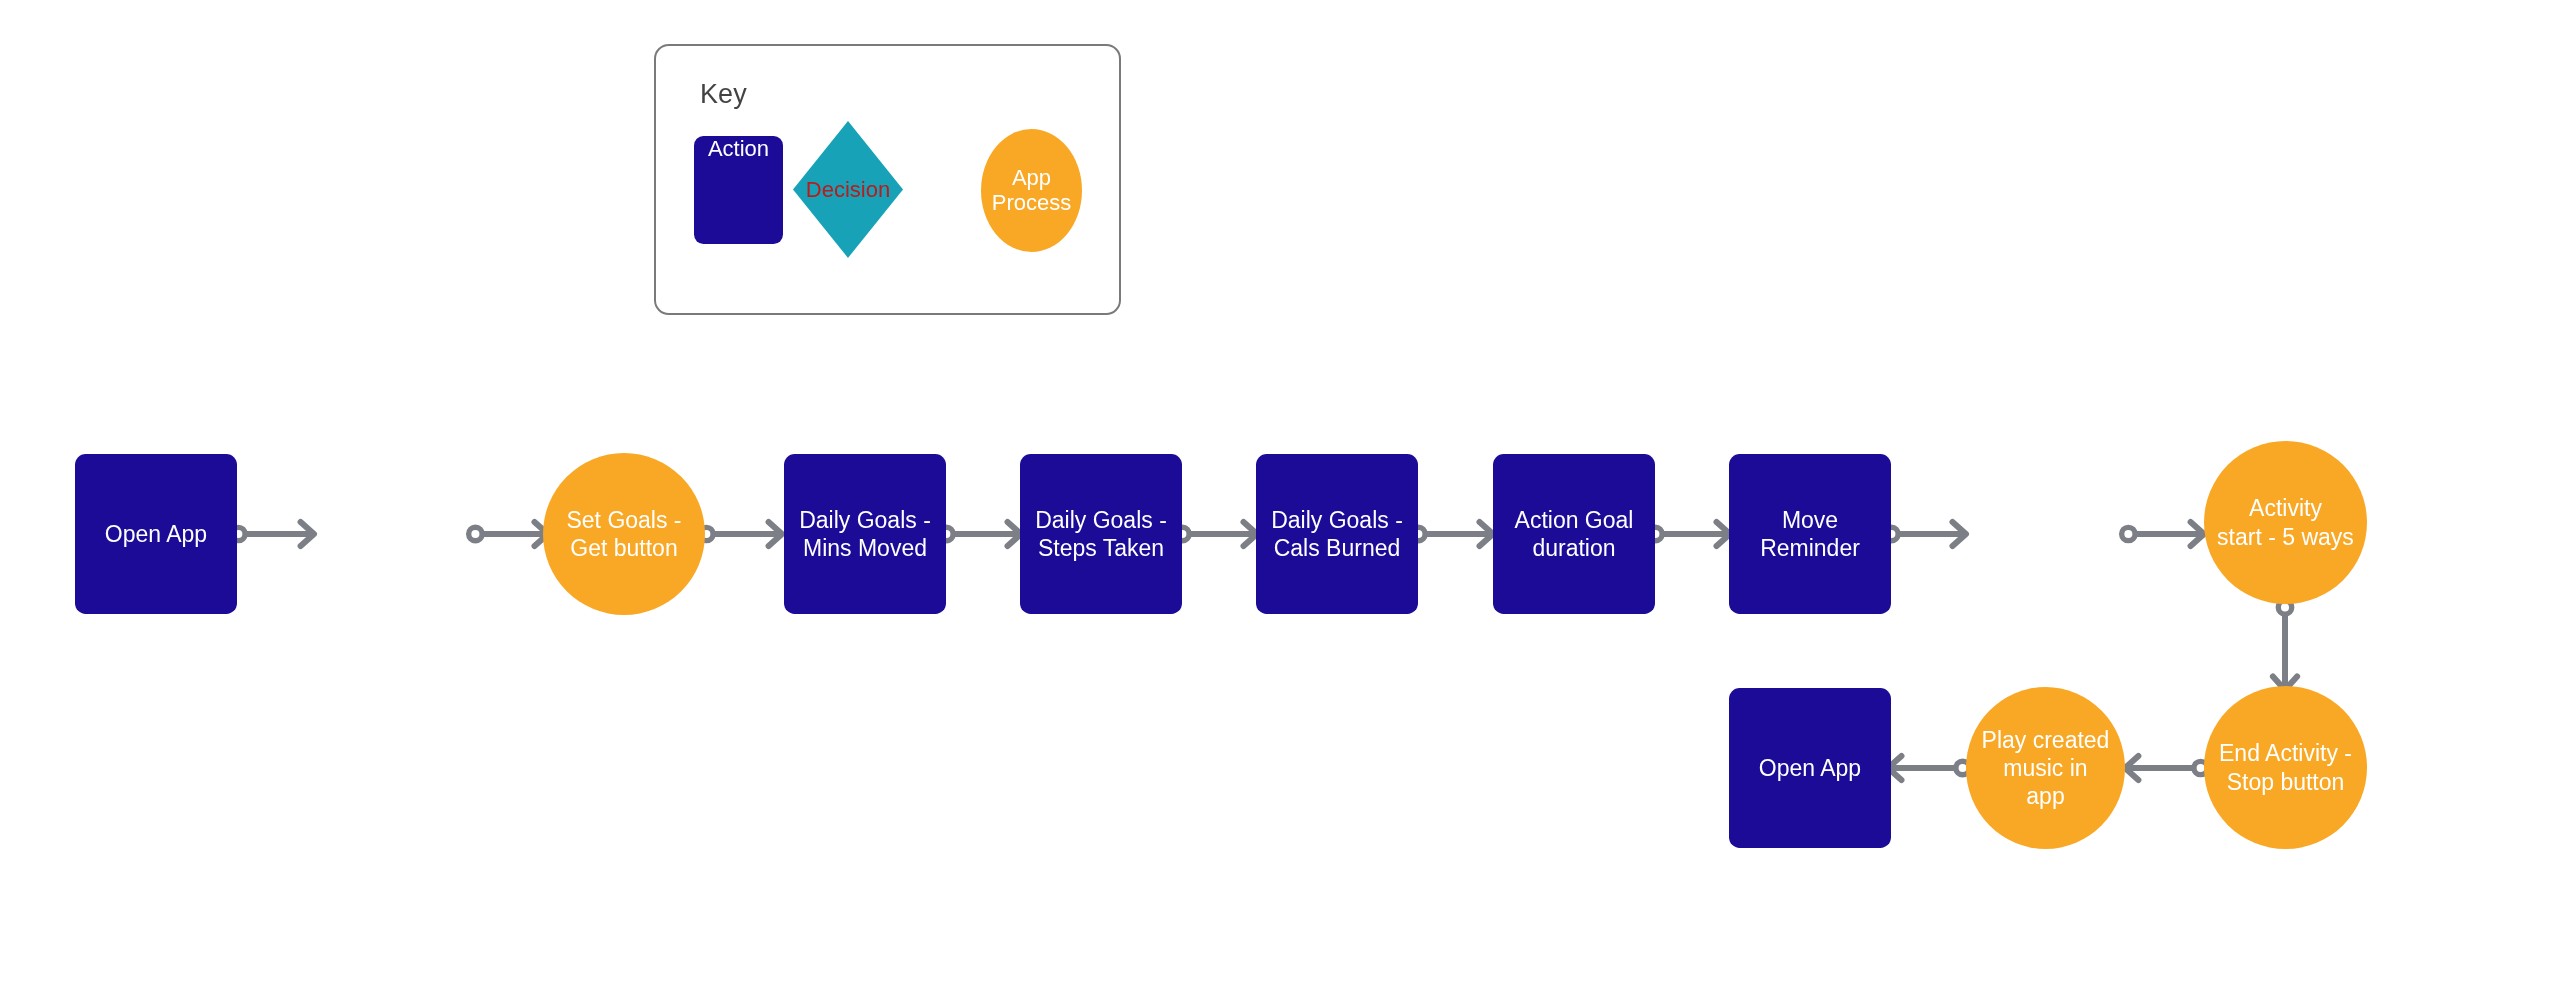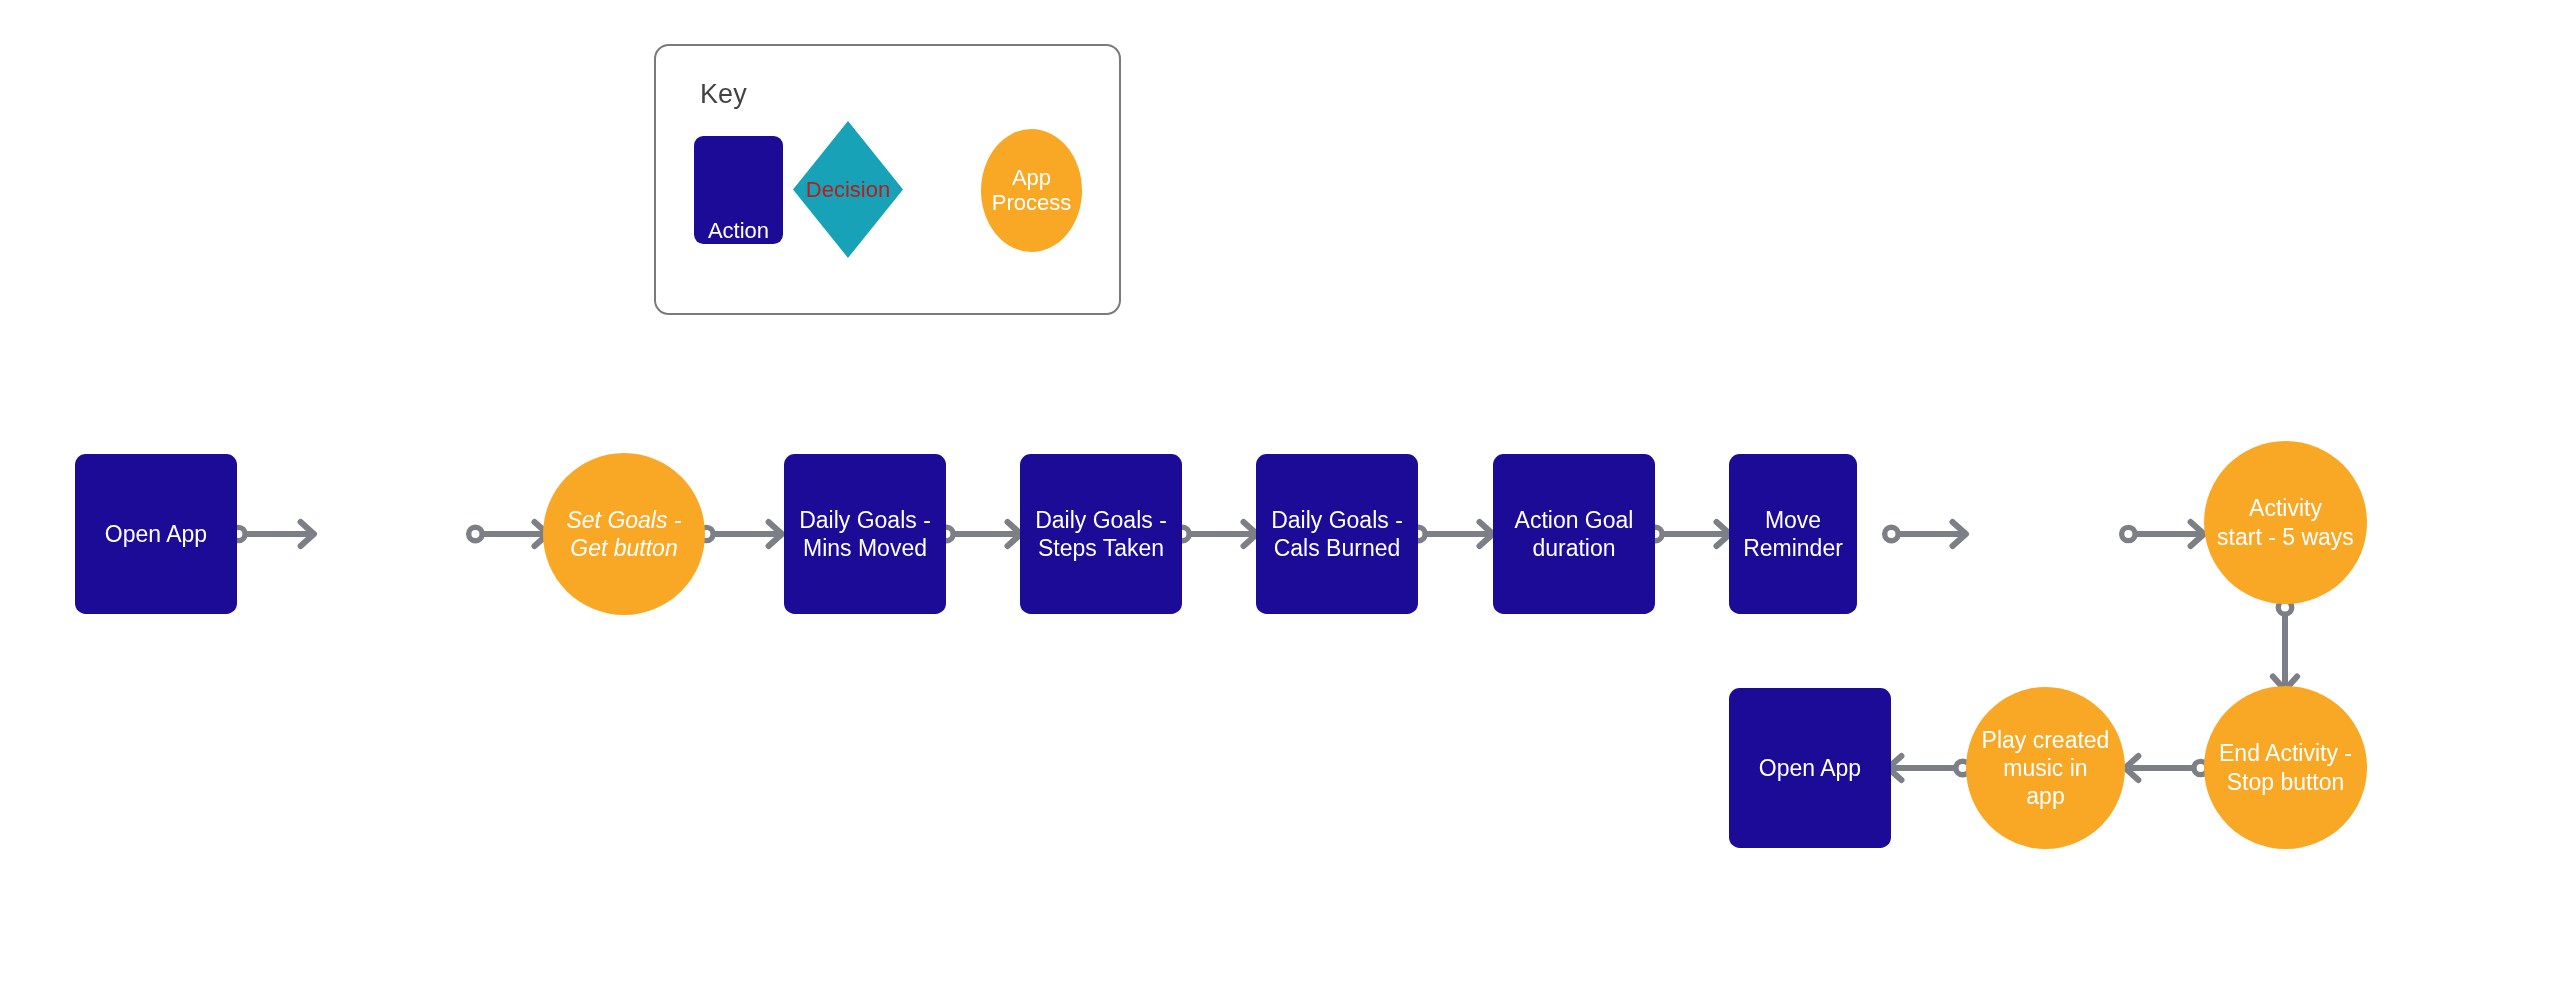--- a/index.html
+++ b/index.html
@@ -43,21 +43,21 @@
   }
   .legend-action {
     position: absolute;
     left: 694px;
     top: 136px;
     width: 89px;
     height: 108px;
     background: #1b0b96;
     border-radius: 9.4px;
     display: flex;
-    align-items: flex-end;
+    align-items: flex-start;
     justify-content: center;
   }
   .legend-action span {
     color: #ffffff;
     font-size: 22px;
   }
   .legend-decision-wrap {
     position: absolute;
     left: 793px;
     top: 121px;
@@ -249,21 +249,21 @@
       <circle cx="117" cy="25" r="10" fill="#ffffff" stroke="#7c7f86" stroke-width="8"></circle>
       <polyline points="26,7 6,25 26,43" fill="none" stroke="#7c7f86" stroke-width="9" stroke-linecap="round" stroke-linejoin="round"></polyline>
     </svg>
   </div>
 
   <div class="node action" style="left:75px;top:454px;width:162px;height:160px;">
     <span class="label">Open App</span>
   </div>
 
 
-  <div class="node process" style="left:543px;top:453px;width:162px;height:162px;font-style:italic;">
+  <div class="node process" style="left:543px;top:453px;width:162px;height:162px;">
     <div>
       <span class="label">Set Goals -</span>
       <span class="label">Get button</span>
     </div>
   </div>
 
   <div class="node action" style="left:784px;top:454px;width:162px;height:160px;">
     <div>
       <span class="label">Daily Goals -</span>
       <span class="label">Mins Moved</span>
@@ -284,21 +284,21 @@
     </div>
   </div>
 
   <div class="node action" style="left:1493px;top:454px;width:162px;height:160px;">
     <div>
       <span class="label">Action Goal</span>
       <span class="label">duration</span>
     </div>
   </div>
 
-  <div class="node action" style="left:1729px;top:454px;width:128px;height:160px;">
+  <div class="node action" style="left:1729px;top:454px;width:162px;height:160px;">
     <div>
       <span class="label">Move</span>
       <span class="label">Reminder</span>
     </div>
   </div>
 
 
   <div class="node process" style="left:2204px;top:441px;width:163px;height:163px;">
     <div>
       <span class="label">Activity</span>

